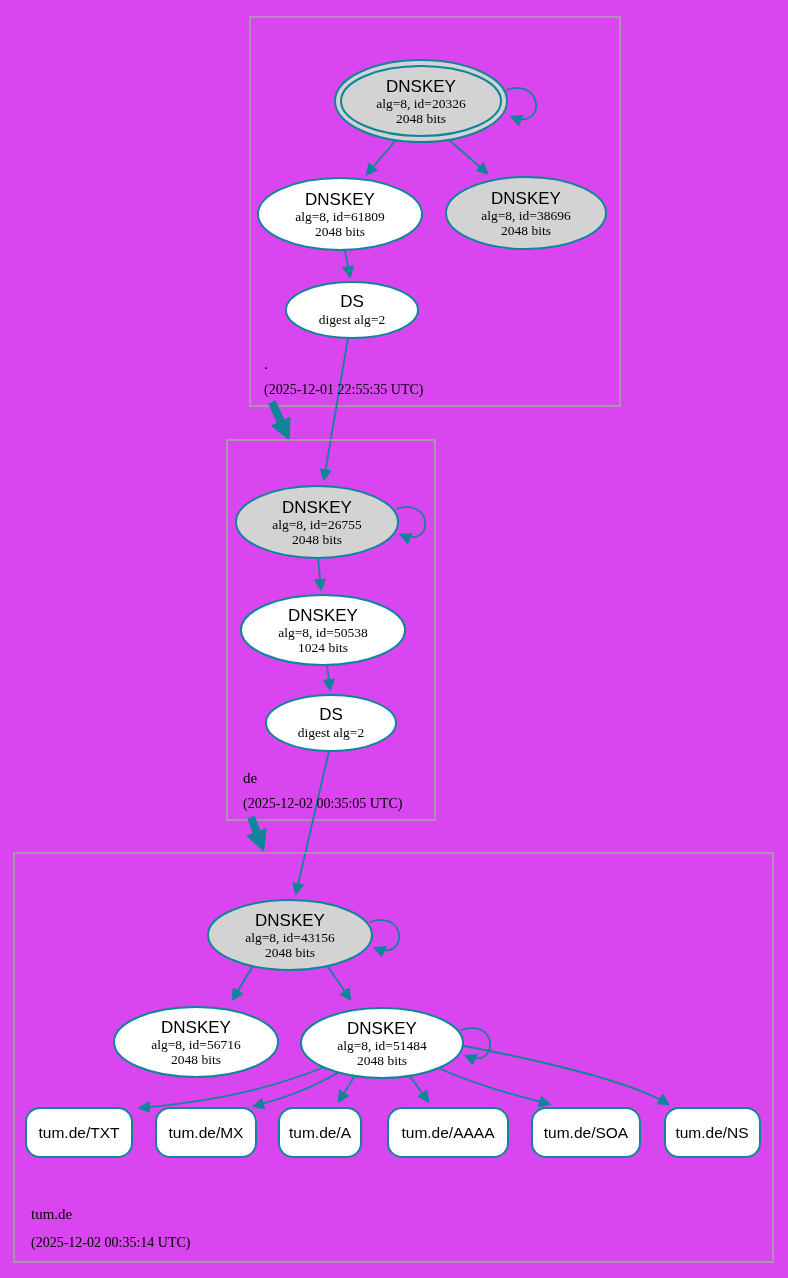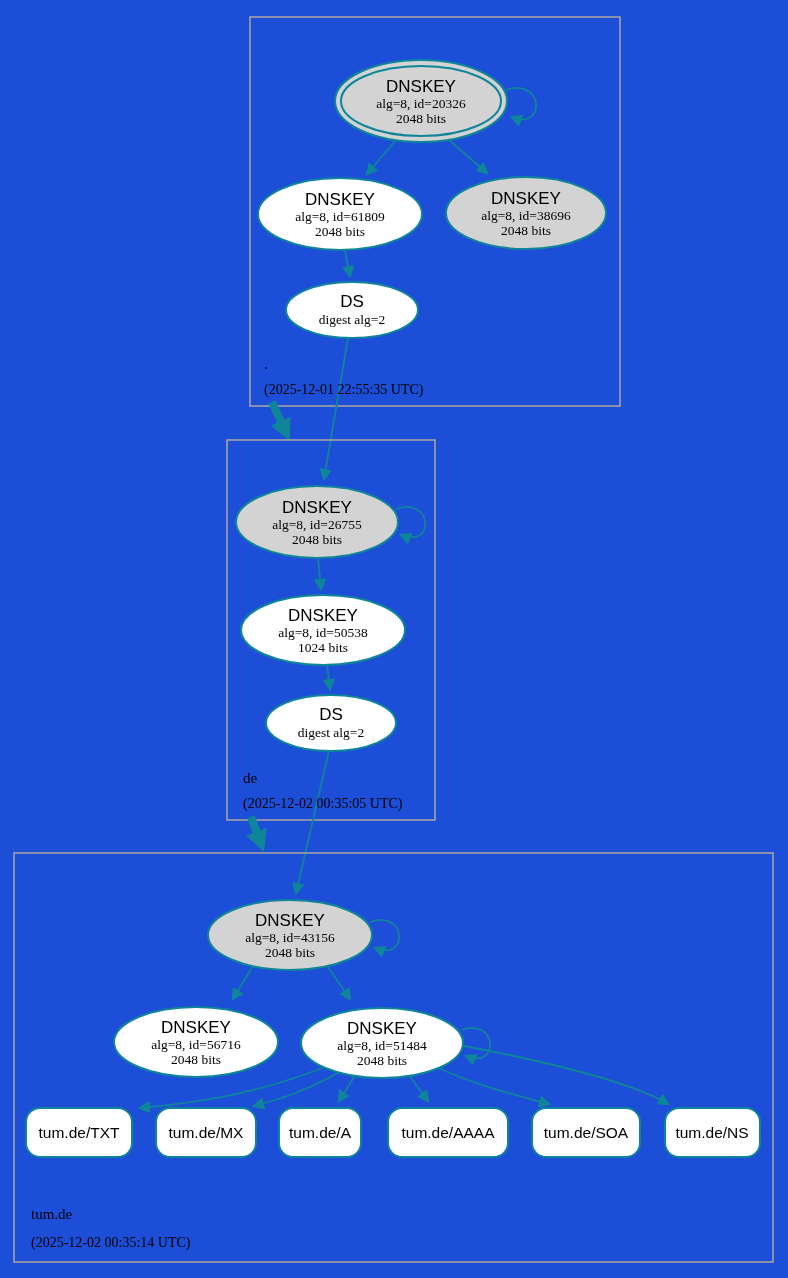--- a/index.html
+++ b/index.html
@@ -5,21 +5,21 @@
   html, body {
     margin: 0;
     padding: 0;
     background: #ffffff;
     font-family: "Liberation Sans", sans-serif;
   }
   .canvas {
     position: relative;
     width: 788px;
     height: 1278px;
-    background: #1d4ed8;
+    background: #d946ef;
     overflow: hidden;
   }
   svg { display: block; }
   .zonebox {
     fill: none;
     stroke: #a3a3a3;
     stroke-width: 1.6;
   }
   .node {
     fill: #ffffff;

